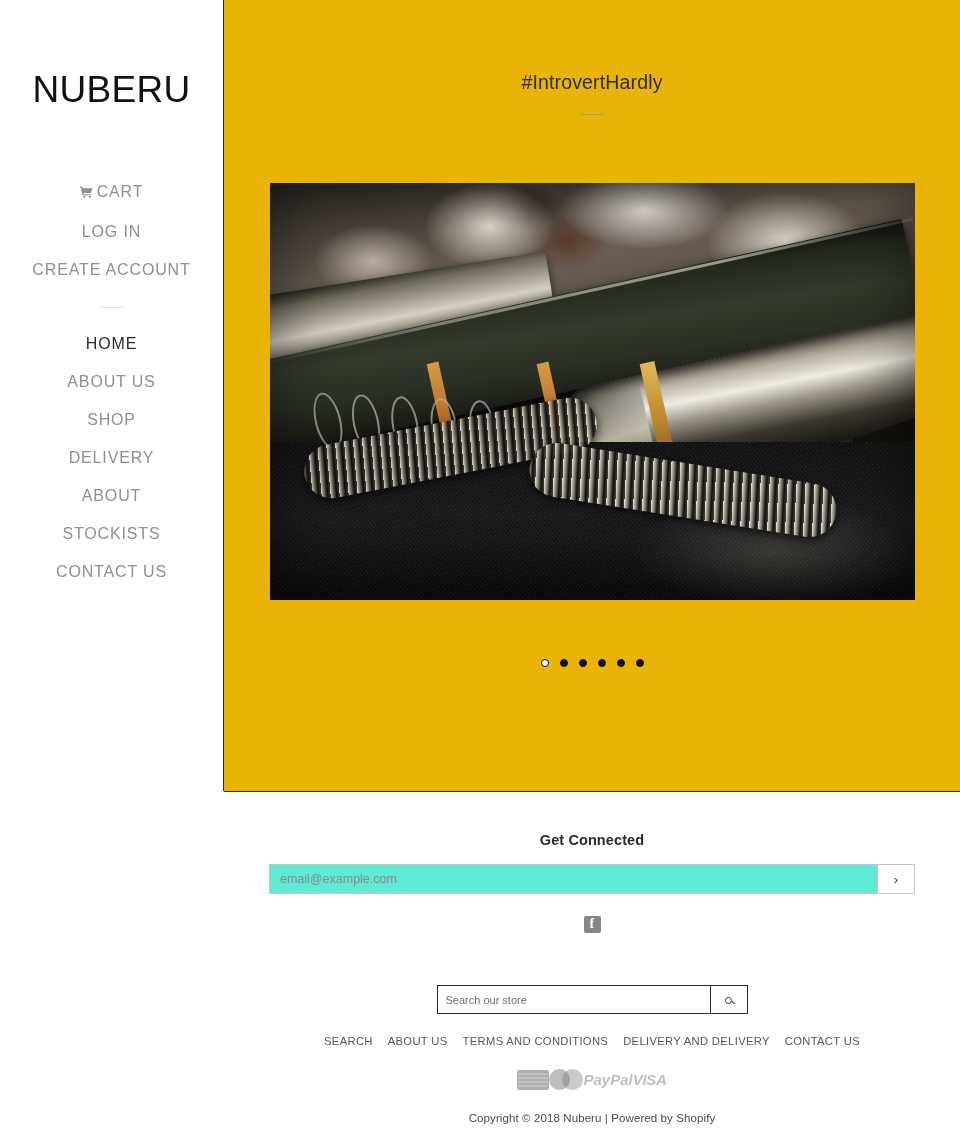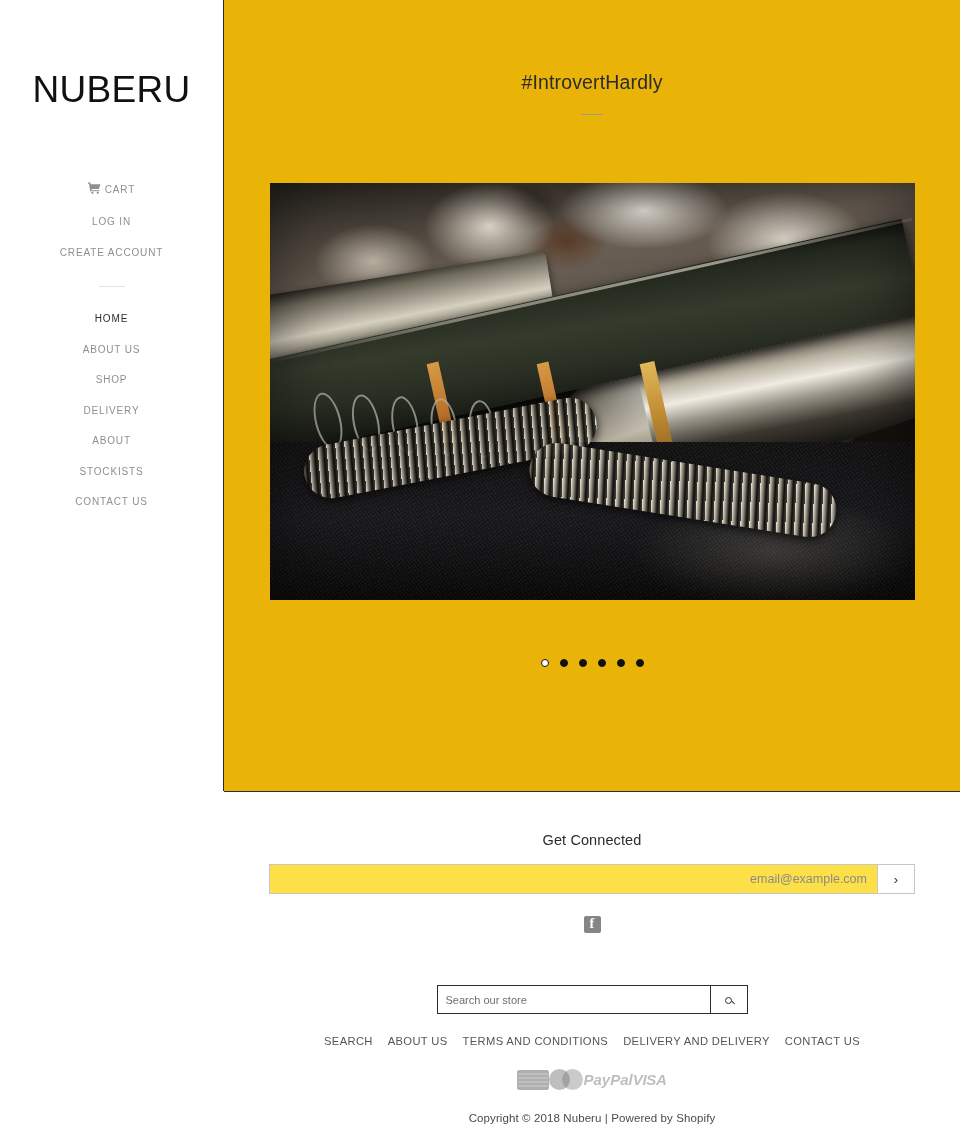--- a/index.html
+++ b/index.html
@@ -28,21 +28,21 @@
     font-weight: 400;
     font-size: 37px;
     letter-spacing: 0.3px;
     color: #111;
     margin: 0 0 62px 0;
     line-height: 1.1;
   }
   .acct-link, .nav-link {
     display: block;
     color: #8f8f8f;
-    font-size: 10px;
+    font-size: 16px;
     letter-spacing: 0.85px;
     text-decoration: none;
     padding: 9px 0;
     line-height: 1.25;
   }
   .acct-link .cart-ico { margin-right: 4px; vertical-align: -2px; display: inline-block; }
   .nav-link.active { color: #2b2b2b; }
   .side-divider {
     width: 26px; height: 1px; background: #e2e2e2;
     margin: 18px auto 17px auto;
@@ -202,33 +202,32 @@
   .footer {
     position: absolute;
     left: 224px; top: 791px;
     width: 736px;
     border-top: 1px solid #2b2b2b;
     text-align: center;
     padding-top: 40px;
     background: #fff;
   }
   .get-connected {
-    font-size: 14.5px; font-weight: 400; color: #2b2b2b;
+    font-size: 14.5px; font-weight: 700; color: #2b2b2b;
     letter-spacing: .1px; margin: 0 0 16px 0;
   }
   .newsletter {
     display: flex; width: 646px; margin: 0 auto; height: 30px;
   }
   .newsletter input {
     flex: 1 1 auto; height: 30px;
     border: 1px solid #c6c6c6; border-right: none;
     padding: 0 10px; font-size: 12.5px; color: #4a4a4a;
     font-family: "Liberation Sans", sans-serif; outline: none;
-    background: #fde047;
-    text-align: right;
+    background: #5eead4;
   }
   .newsletter input::placeholder { color: #8a8a8a; }
   .newsletter button {
     width: 38px; height: 30px; background: #fff;
     border: 1px solid #c6c6c6; cursor: pointer;
     font-size: 13px; color: #333; line-height: 1; padding: 0;
     font-family: "Liberation Sans", sans-serif;
   }
   .social { margin-top: 22px; }
   .fb {

